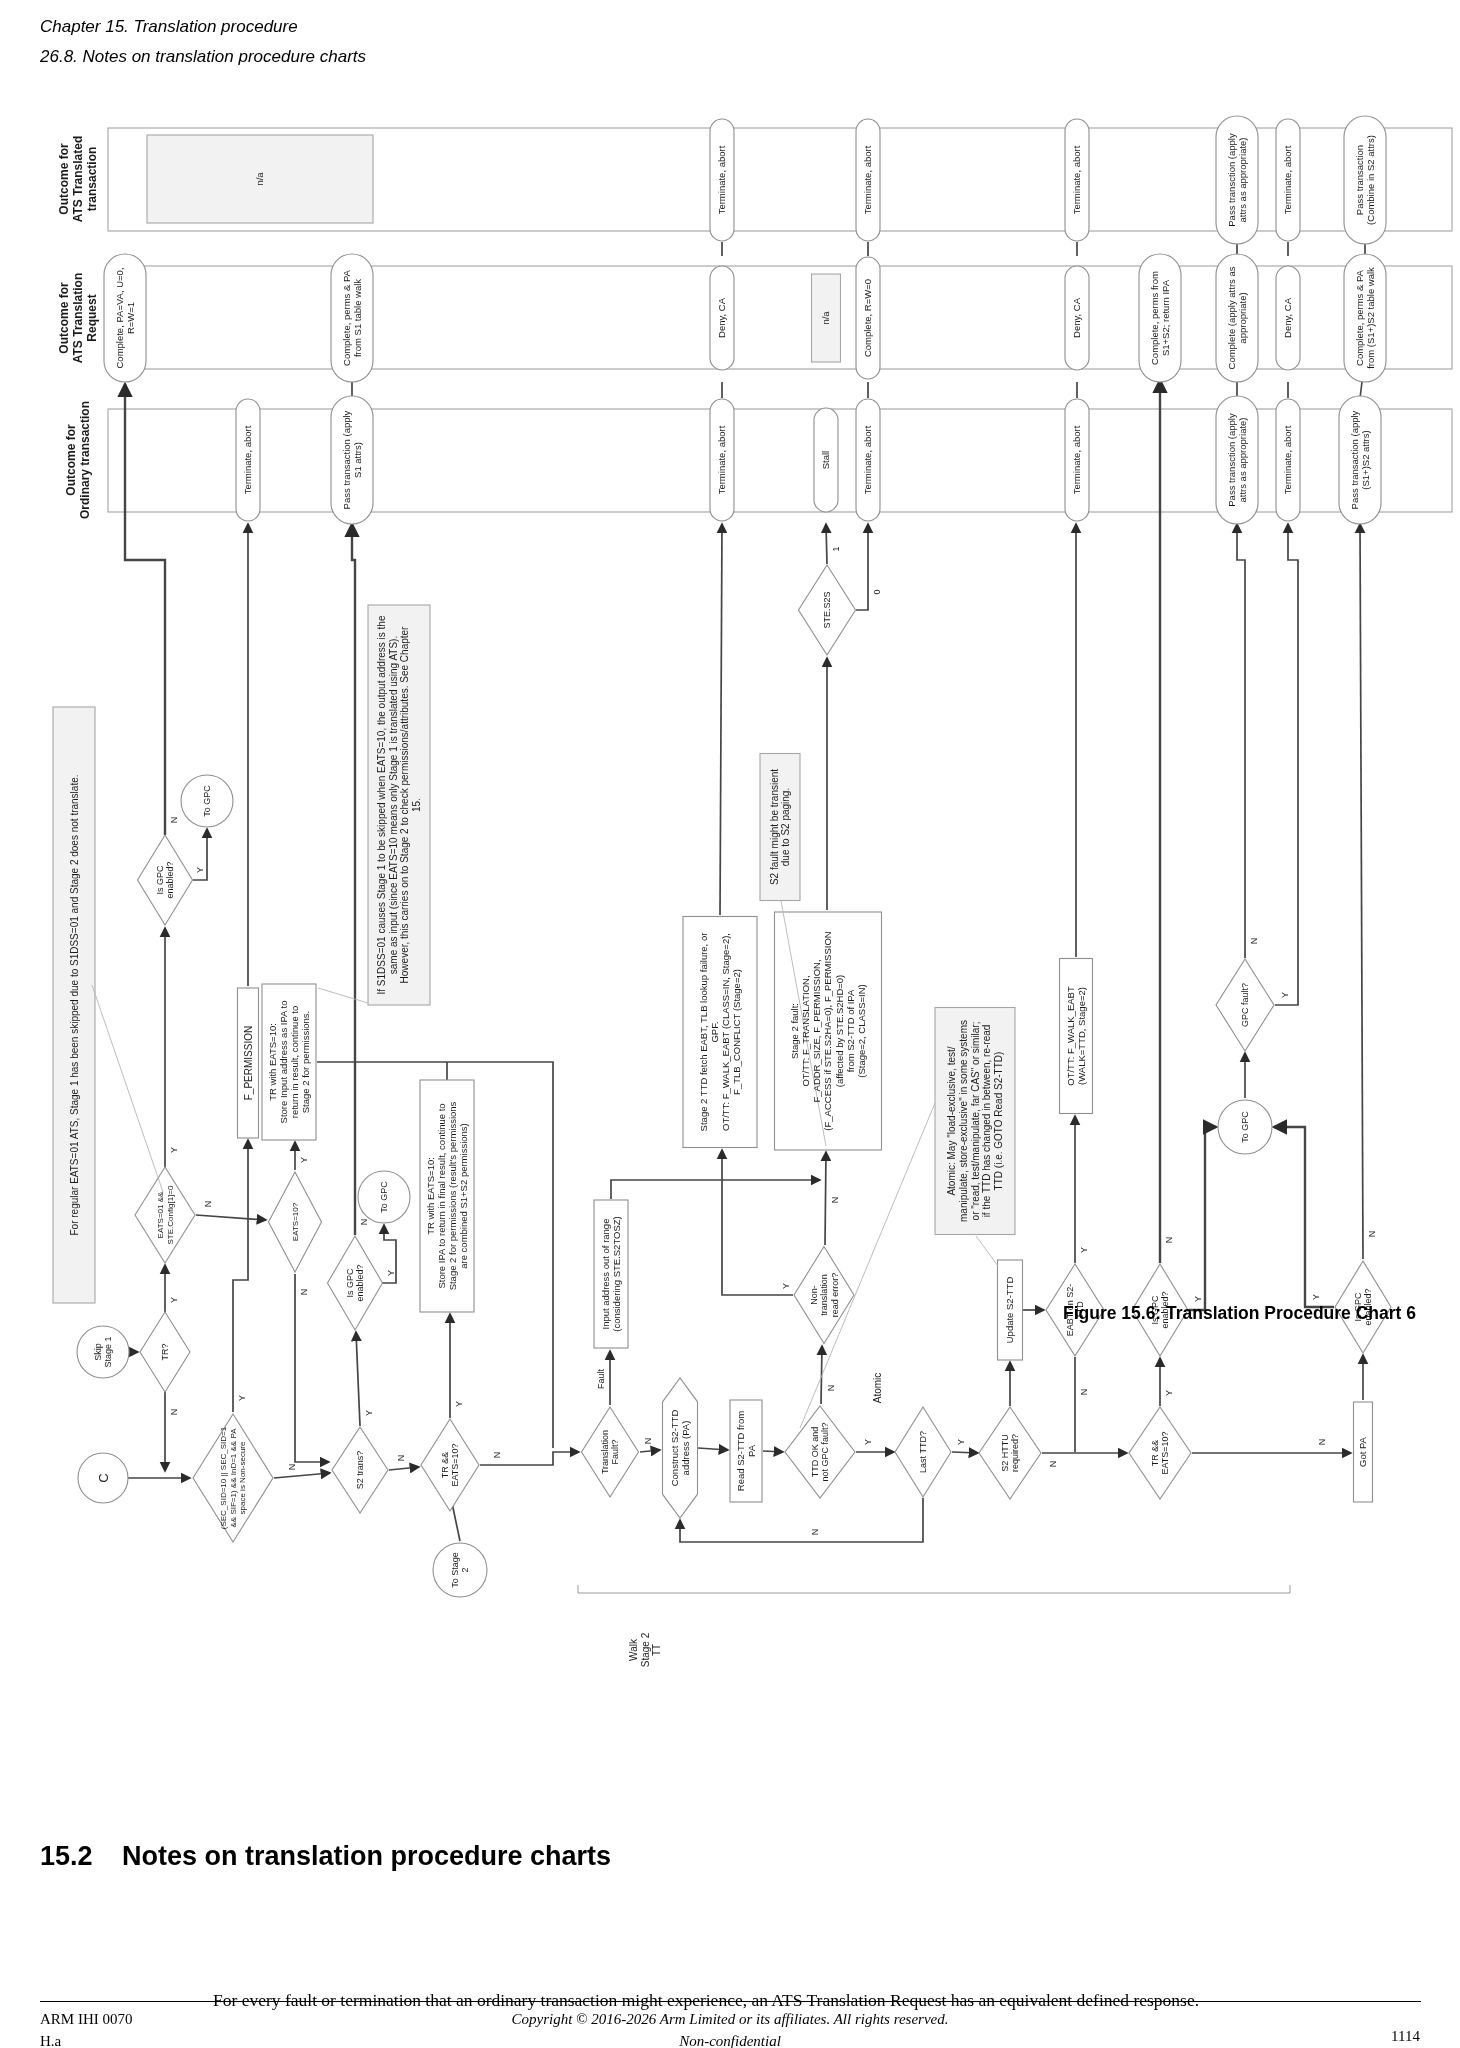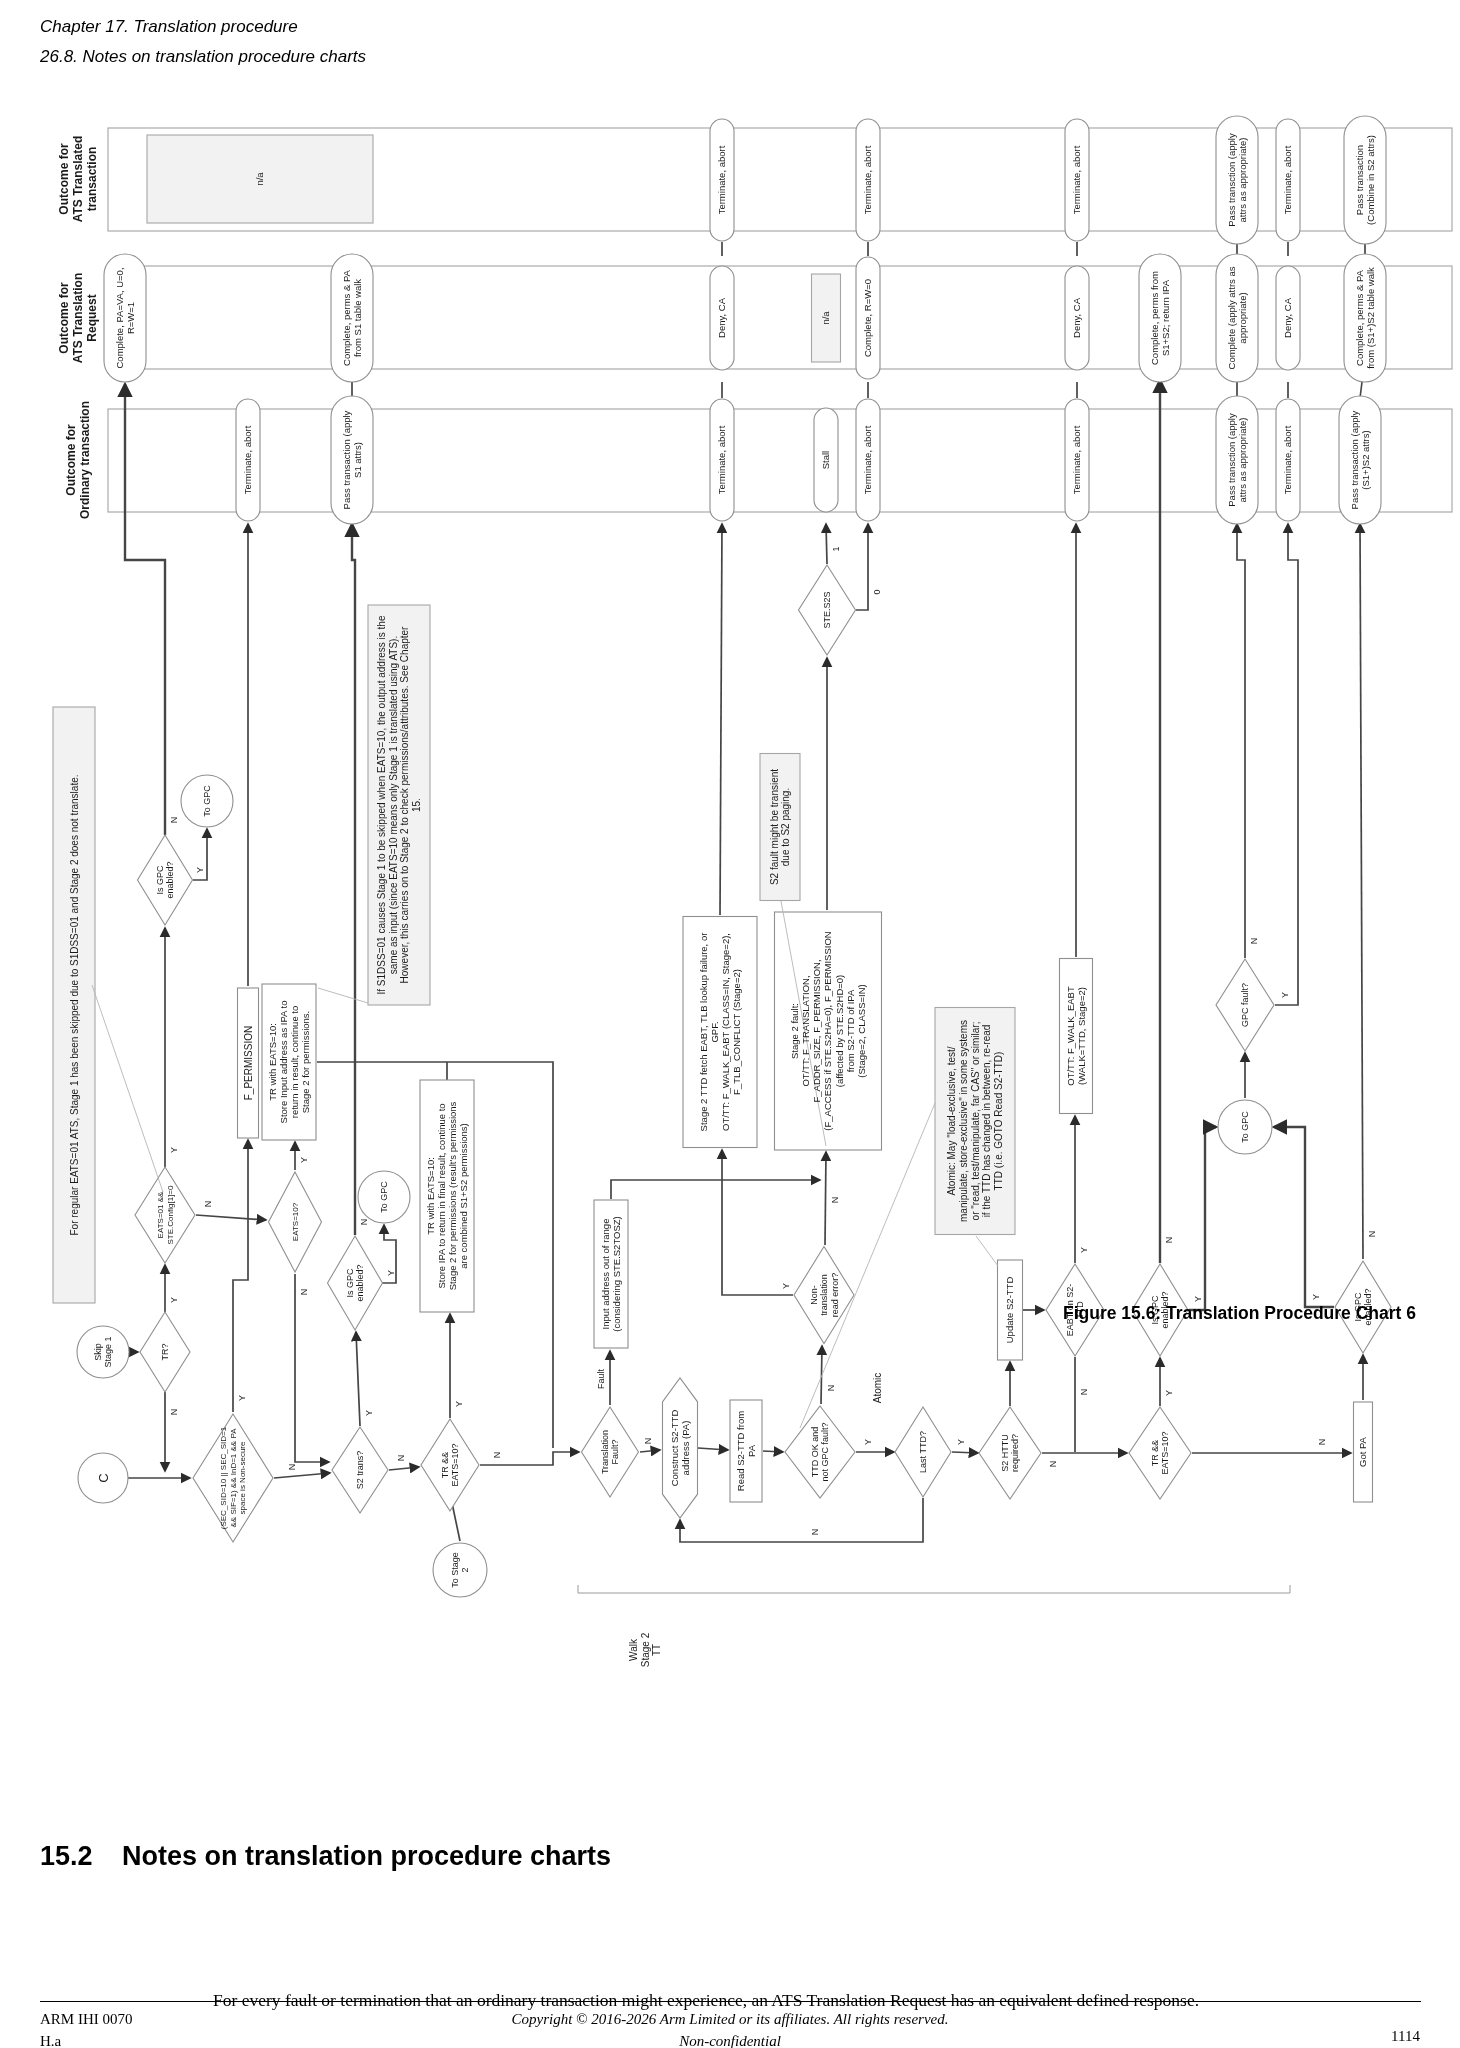--- a/index.html
+++ b/index.html
@@ -18,21 +18,21 @@
   .foot.l{left:40px;text-align:left;}
   .foot.c{left:230px;width:1000px;text-align:center;font-style:italic;}
   .foot.r{right:40px;text-align:right;margin-top:17px;}
 </style>
 </head>
 <body>
 
 <div id="page">
 
   <div class="hdr">
-    <div>Chapter 17.  Translation procedure</div>
+    <div>Chapter 15.  Translation procedure</div>
     <div>26.8.  Notes on translation procedure charts</div>
   </div>
 
   <svg id="chart-svg" width="1460" height="2048" viewBox="0 0 1460 2048">
     <defs>
       <marker id="arr" viewBox="0 0 10 10" refX="8.5" refY="5" markerWidth="6.5" markerHeight="6.5" orient="auto-start-reverse">
         <path d="M0,0 L10,5 L0,10 z" fill="#2b2b2b"></path>
       </marker>
     </defs>
     <g id="g-bands">

